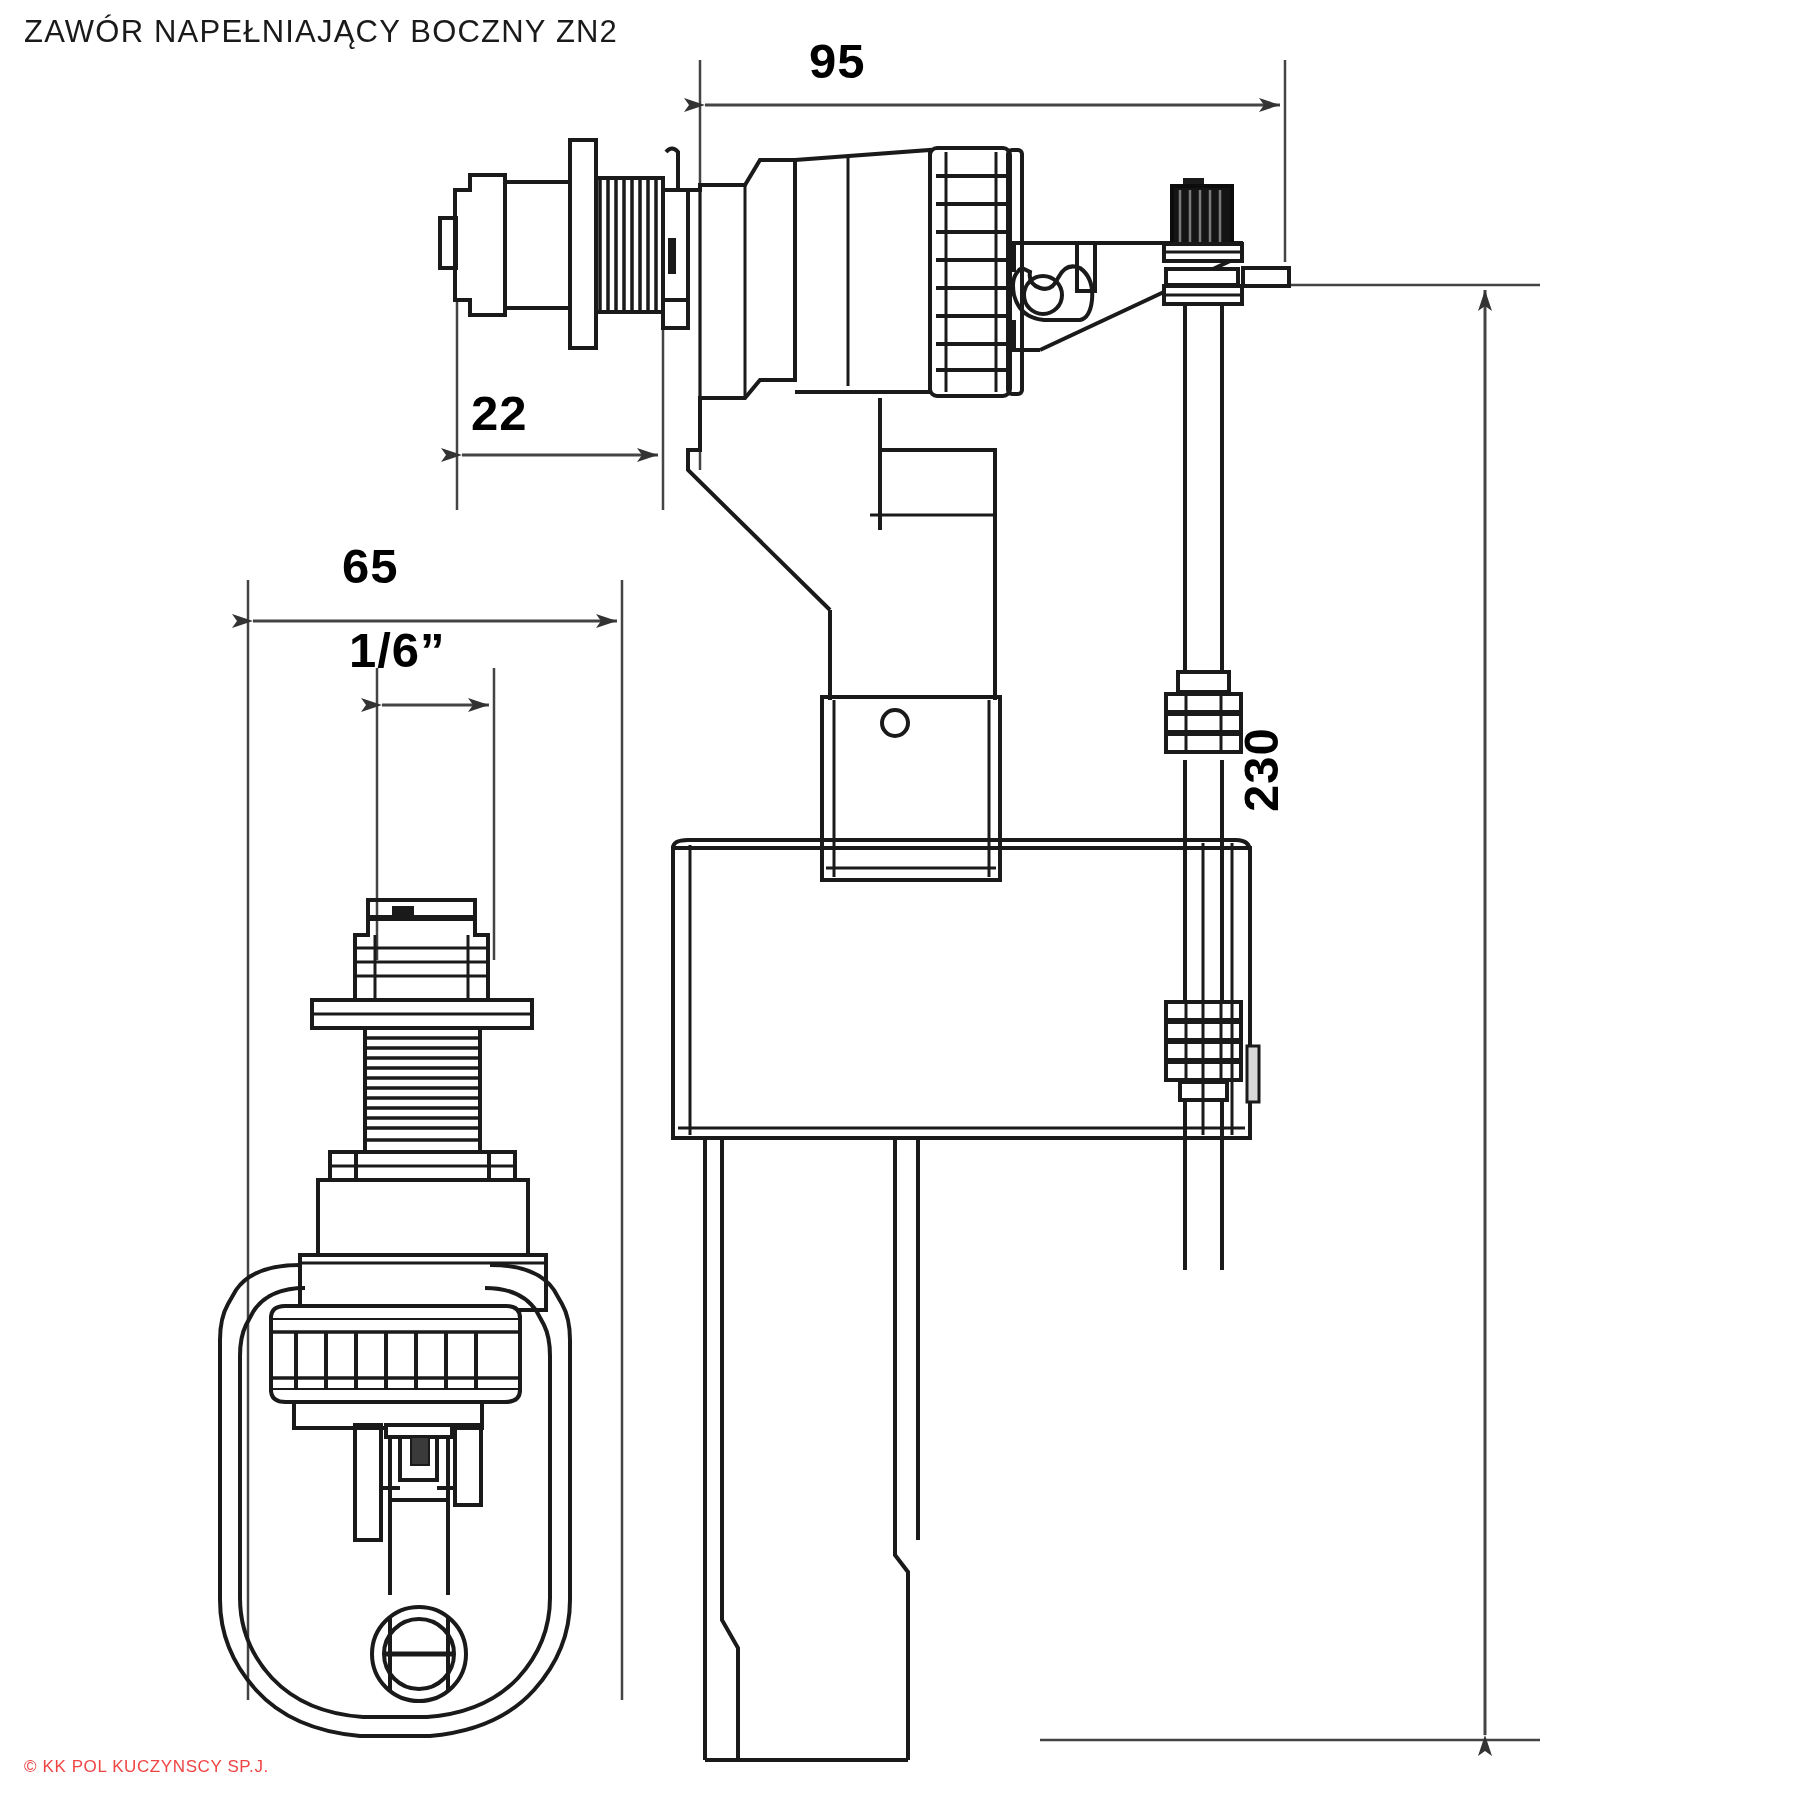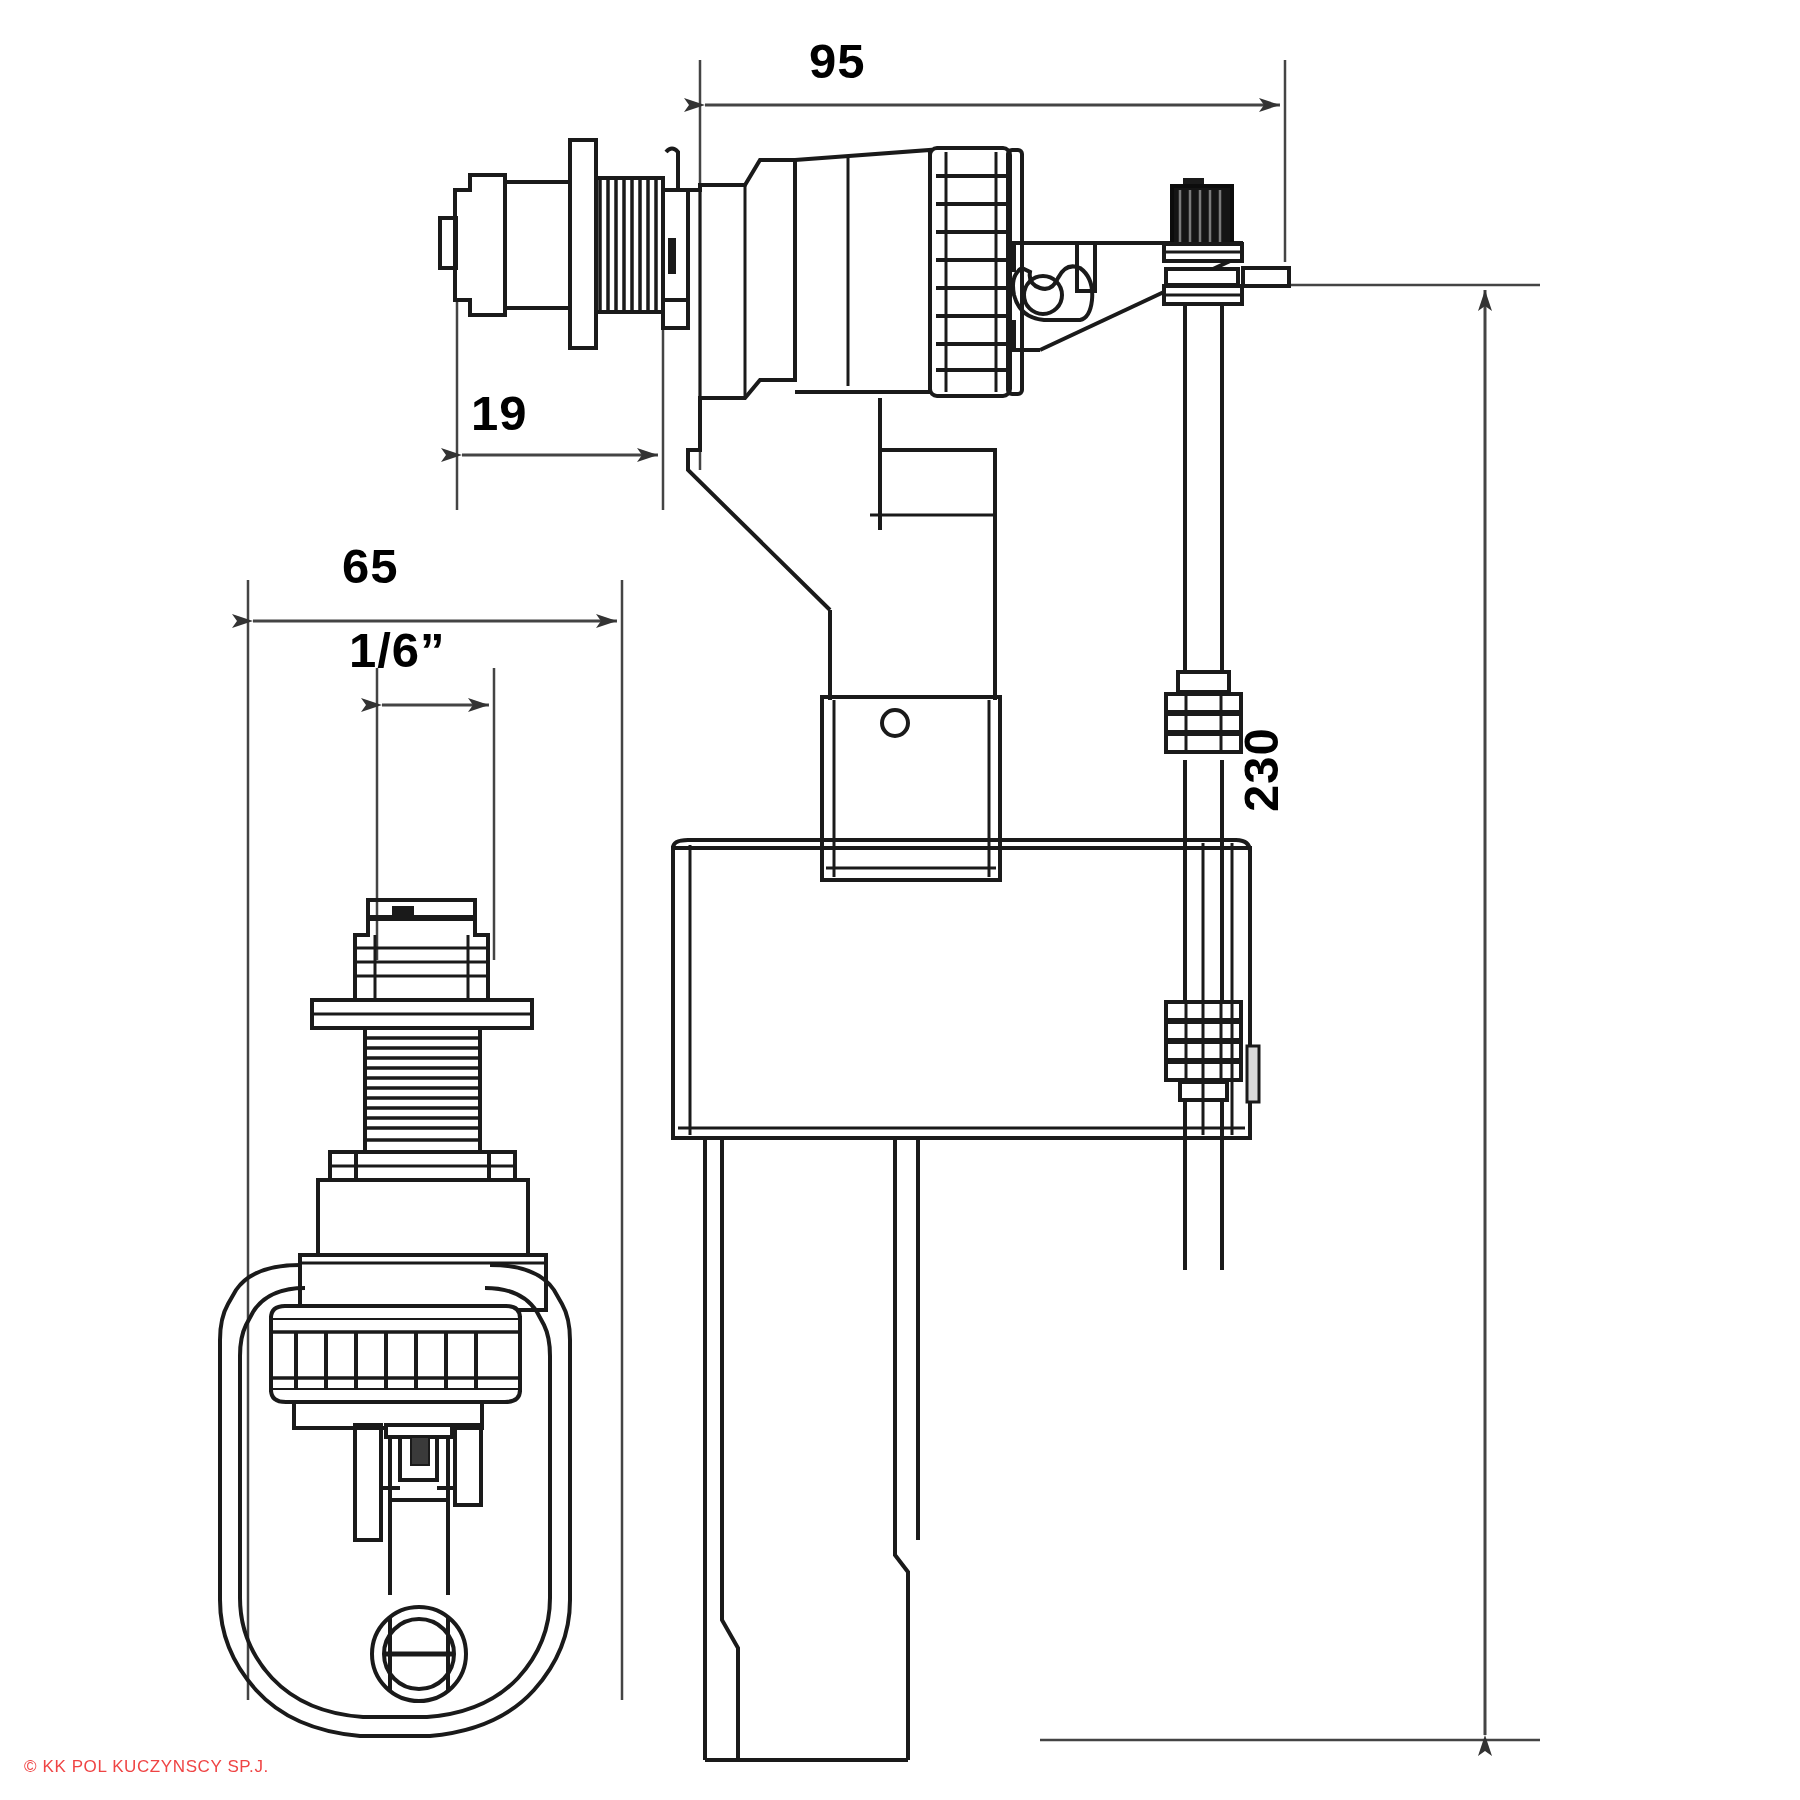--- a/index.html
+++ b/index.html
@@ -302,26 +302,27 @@
           <circle cx="419" cy="1654" r="47"></circle>
           <circle cx="419" cy="1654" r="35"></circle>
           <line x1="386" y1="1654" x2="452" y2="1654" stroke-width="5"></line>
           <path d="M390,1617 L390,1691"></path>
           <path d="M448,1617 L448,1691"></path>
         </g>
       </g>
     </g>
   </svg>
 
+  <div class="ttl" id="title-text">ZAWÓR NAPEŁNIAJĄCY BOCZNY ZN2</div>
 
   <div class="ttl" id="copyright-text">© KK POL KUCZYNSCY SP.J.</div>
 
   <div class="dimtxt" id="dim-95-label">95</div>
 
-  <div class="dimtxt" id="dim-32-label">19</div>
+  <div class="dimtxt" id="dim-32-label">22</div>
 
   <div class="dimtxt" id="dim-65-label">65</div>
 
   <div class="dimtxt" id="dim-half-inch-label">1/6”</div>
 
   <div class="dimtxt" id="dim-230-label">230</div>
 
 </div>
 
 </body></html>

